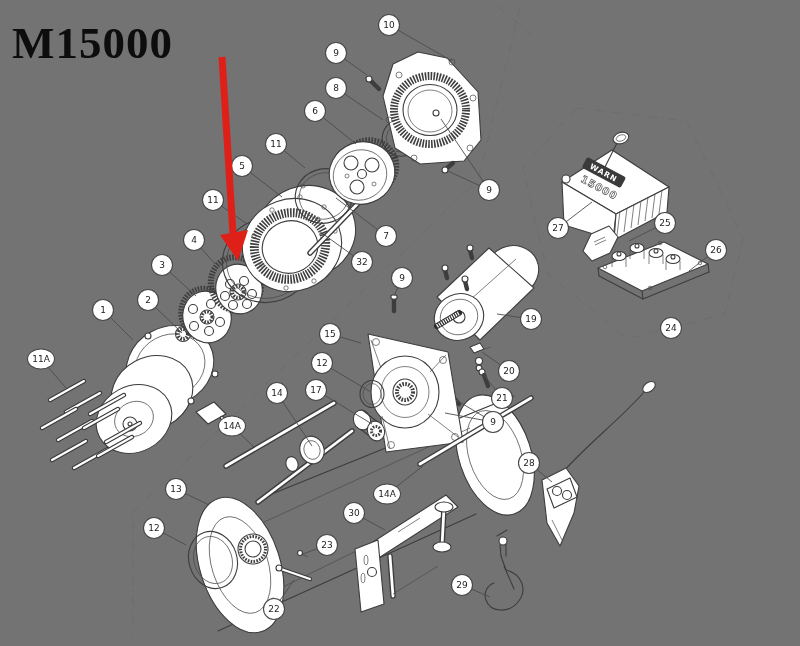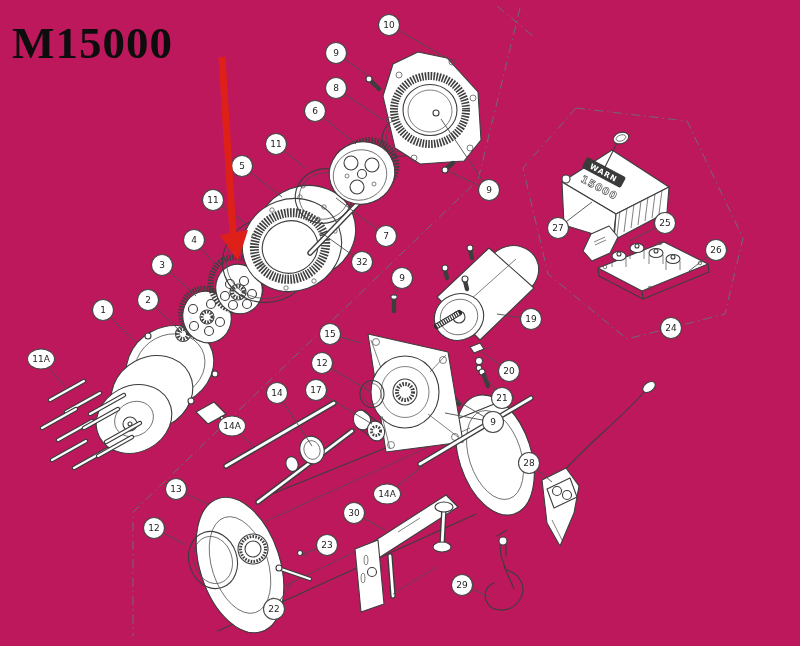--- a/index.html
+++ b/index.html
@@ -1,16 +1,16 @@
 <!DOCTYPE html>
 <html><head>
 <meta charset="utf-8">
 <style>
   html,body{margin:0;padding:0;background:#fff;}
-  .stage{position:relative;width:800px;height:646px;background:#be185d;overflow:hidden;}
+  .stage{position:relative;width:800px;height:646px;background:#737373;overflow:hidden;}
   svg{display:block;}
   .s{stroke:#3d3d3d;stroke-width:1.1;fill:none;stroke-linejoin:round;stroke-linecap:round}
   .sf{stroke:#3d3d3d;stroke-width:1.1;fill:#fff;stroke-linejoin:round;stroke-linecap:round}
   .thin{stroke:#4a4a4a;stroke-width:.7;fill:none}
   .t1{stroke:#3d3d3d;stroke-width:5.5;stroke-linecap:round;fill:none}
   .t2{stroke:#fff;stroke-width:2.8;stroke-linecap:round;fill:none}
   .st1{stroke:#3d3d3d;stroke-width:4.4;stroke-linecap:round;fill:none}
   .st2{stroke:#fff;stroke-width:2.1;stroke-linecap:round;fill:none}
   .teeth{fill:none;stroke:#3f3f3f;stroke-dasharray:1.6 1.3}
   .dash{fill:none;stroke:#6d6d6d;stroke-width:1;stroke-dasharray:9 4 1.5 4}

